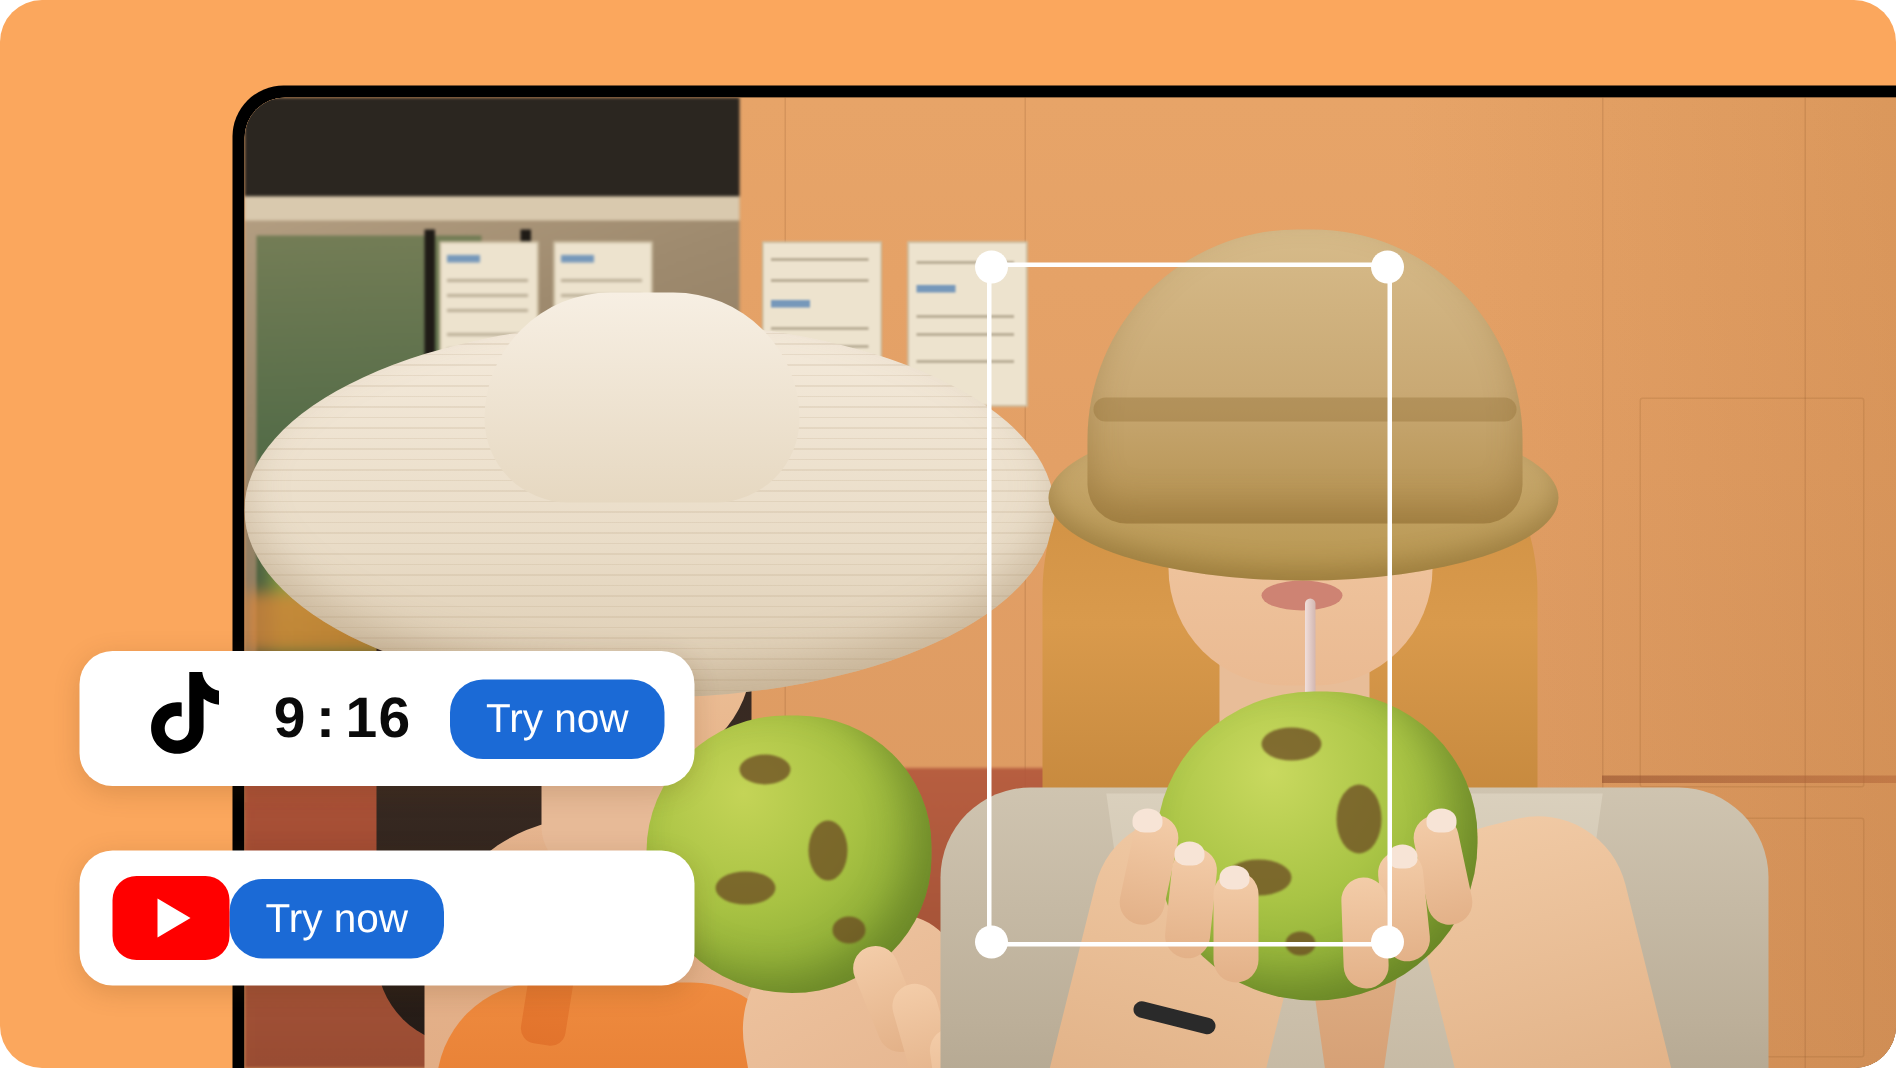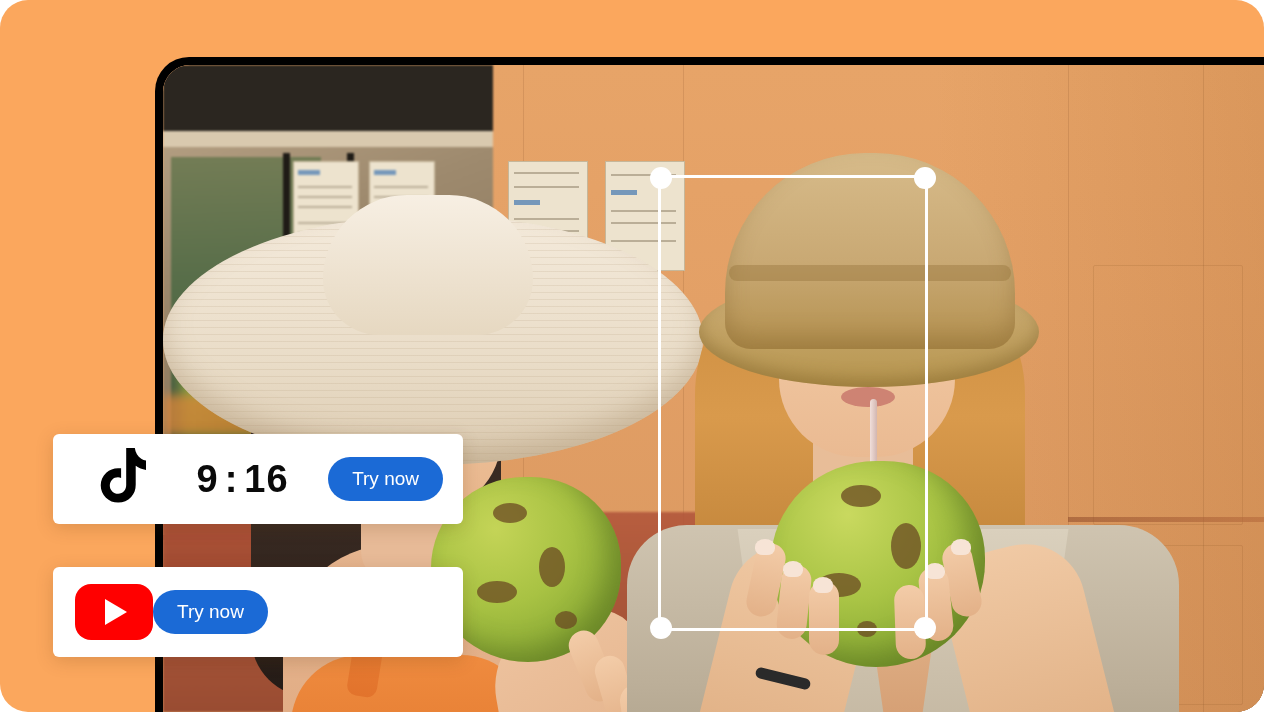--- a/index.html
+++ b/index.html
@@ -351,42 +351,42 @@
   .h-tl { left:-11px; top:-11px; }
   .h-tr { right:-11px; top:-11px; }
   .h-bl { left:-11px; bottom:-11px; }
   .h-br { right:-11px; bottom:-11px; }
 
   
   .card {
     position:absolute;
     display:flex; align-items:center;
     background:#ffffff;
-    border-radius:6px;
+    border-radius:22px;
     box-shadow:0 4px 18px rgba(90,50,10,.18);
   }
   #card-tiktok  { left:53px; top:434px; width:410px; height:90px; padding:0 20px 0 26px; }
   #card-youtube { left:53px; top:567px; width:410px; height:90px; padding:0 20px 0 22px; }
 
   .logo-slot {
     width:78px; display:flex; align-items:center; justify-content:center;
     flex:0 0 78px;
   }
   .ratio {
     flex:1 1 auto;
     font-size:38px; font-weight:bold; color:#0A0A0A;
     letter-spacing:1px; text-align:center;
     white-space:nowrap;
   }
   .ratio .sep { padding:0 6px; }
 
   .try-btn {
     flex:0 0 auto;
     background:#1B6AD6; color:#ffffff;
-    font-size:19px;
+    font-size:27px;
     border:none; border-radius:22px;
     padding:11px 24px;
     cursor:pointer;
     font-family:"Liberation Sans", sans-serif;
   }
 
   
   .yt {
     width:78px; height:56px; background:#FF0000;
     border-radius:16px; position:relative;

